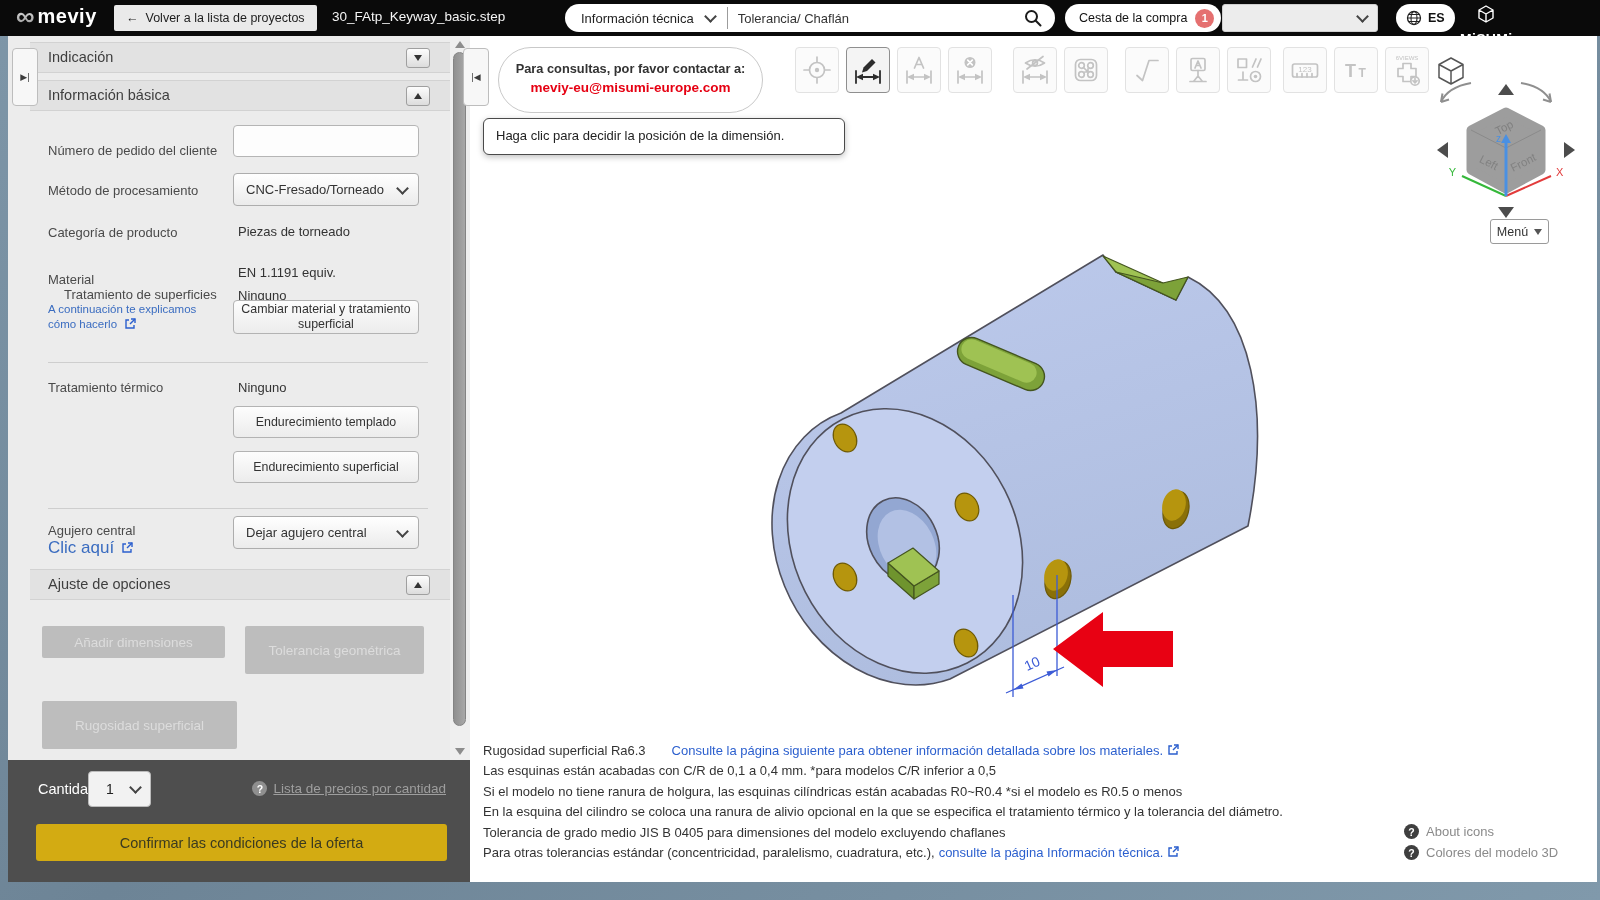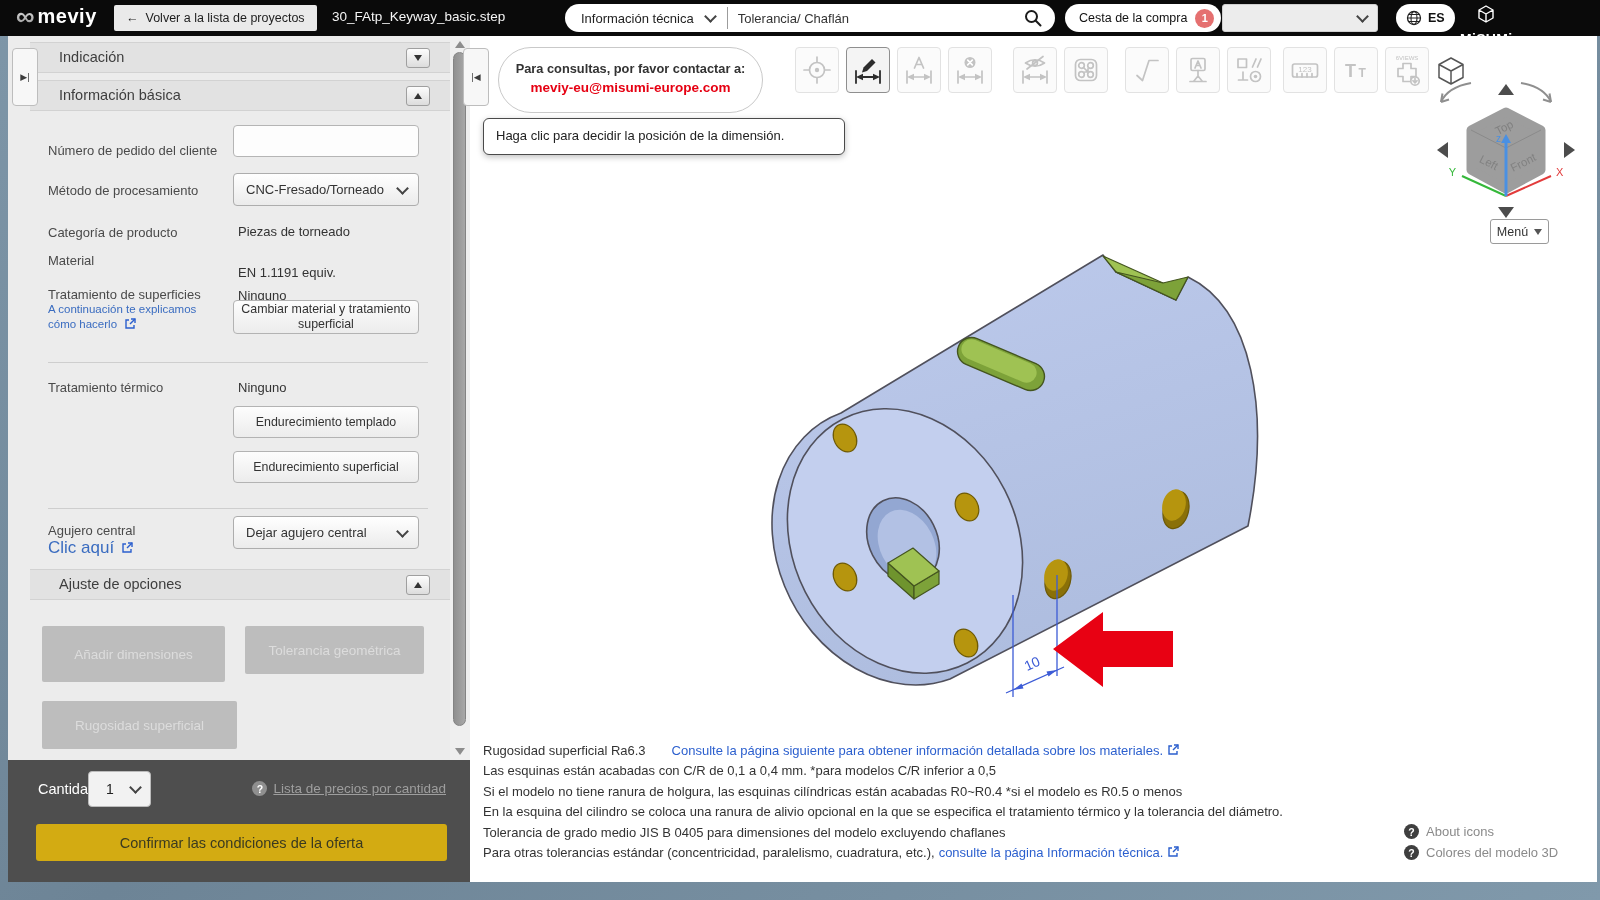--- a/index.html
+++ b/index.html
@@ -31,21 +31,21 @@
              display:flex;align-items:center;gap:6px;font-size:12.5px;font-weight:bold;color:#111;}
   .brand{position:absolute;left:1460px;top:5px;display:flex;align-items:center;gap:6px;color:#fff;
          font-size:14px;font-weight:bold;letter-spacing:.3px;flex-direction:column;}
   .chev{width:7px;height:7px;border-right:2px solid #444;border-bottom:2px solid #444;transform:rotate(45deg);margin-top:-3px;}
   
   .sidebar{position:absolute;left:8px;top:36px;width:442px;height:724px;background:#ececec;}
   .collapse-btn{position:absolute;width:24px;height:56px;background:#f7f7f7;border:1px solid #bdbdbd;border-radius:4px;
                 display:flex;align-items:center;justify-content:center;font-size:9px;color:#3c3c3c;z-index:12;}
   .sec-hdr{position:absolute;left:22px;right:0;height:29px;background:#e2e2e2;border-top:1px solid #d2d2d2;
            border-bottom:1px solid #d2d2d2;}
-  .sec-hdr .t{position:absolute;left:18px;top:0;line-height:29px;font-size:14.5px;color:#3e3e3e;margin-left:11px;}
+  .sec-hdr .t{position:absolute;left:18px;top:0;line-height:29px;font-size:14.5px;color:#3e3e3e;}
   .sec-btn{position:absolute;right:20px;top:5px;width:22px;height:18px;border:1px solid #9f9f9f;border-radius:3px;
            background:linear-gradient(#fdfdfd,#dcdcdc);display:flex;align-items:center;justify-content:center;}
   .tri-up{width:0;height:0;border-left:4px solid transparent;border-right:4px solid transparent;border-bottom:6px solid #333;}
   .tri-dn{width:0;height:0;border-left:4px solid transparent;border-right:4px solid transparent;border-top:6px solid #333;}
   .lbl{position:absolute;font-size:13px;color:#4a4a4a;line-height:17px;}
   .val{position:absolute;font-size:13px;color:#333;}
   .blue-link{position:absolute;font-size:11.5px;color:#3a6cc0;display:flex;align-items:center;gap:3px;}
   .side-input{position:absolute;background:#fdfdfd;border:1px solid #b5b5b5;border-radius:4px;box-sizing:border-box;
               font-size:13px;padding:0 8px;font-family:inherit;}
   .sel{position:absolute;background:linear-gradient(#ffffff,#ebebeb);border:1px solid #adadad;border-radius:4px;
@@ -174,24 +174,24 @@
 
     <div class="lbl" style="left:40px;top:146px;">Método de procesamiento</div>
     <div class="sel" style="left:225px;top:137px;width:186px;height:33px;">
       <span>CNC-Fresado/Torneado</span>
       <span class="chev"></span>
     </div>
 
     <div class="lbl" style="left:40px;top:188px;">Categoría de producto</div>
     <div class="val" style="left:230px;top:188px;">Piezas de torneado</div>
 
-    <div class="lbl" style="left:40px;top:216px;">Material</div>
+    <div class="lbl" style="left:40px;top:235px;">Material</div>
     <div class="val" style="left:230px;top:229px;">EN 1.1191 equiv.</div>
 
-    <div class="lbl" style="left:40px;top:250px;">Tratamiento de superficies</div>
+    <div class="lbl" style="left:56px;top:250px;">Tratamiento de superficies</div>
     <div class="val" style="left:230px;top:252px;">Ninguno</div>
 
     <div class="blue-link" style="left:40px;top:267px;">
       <span>A continuación te explicamos</span>
     </div>
     <div class="blue-link" style="left:40px;top:282px;">
       <span>cómo hacerlo</span>
       <svg class="ext" viewBox="0 0 12 12">
         <path d="M5 2H2v8h8V7"></path>
           <path d="M7 1h4v4"></path>
@@ -231,21 +231,21 @@
       <span class="chev"></span>
     </div>
 
     <div class="sec-hdr" style="top:533px;">
       <span class="t">Ajuste de opciones</span>
       <span class="sec-btn">
           <span class="tri-up"></span>
         </span>
     </div>
 
-    <div class="dbtn" style="left:34px;top:590px;width:183px;height:56px;">
+    <div class="dbtn" style="left:34px;top:590px;width:183px;height:32px;">
       <span>Añadir dimensiones</span>
     </div>
     <div class="dbtn" style="left:237px;top:590px;width:179px;height:48px;">
       <span>Tolerancia geométrica</span>
     </div>
     <div class="dbtn" style="left:34px;top:665px;width:195px;height:48px;">
       <span>Rugosidad superficial</span>
     </div>
   </aside>
 

